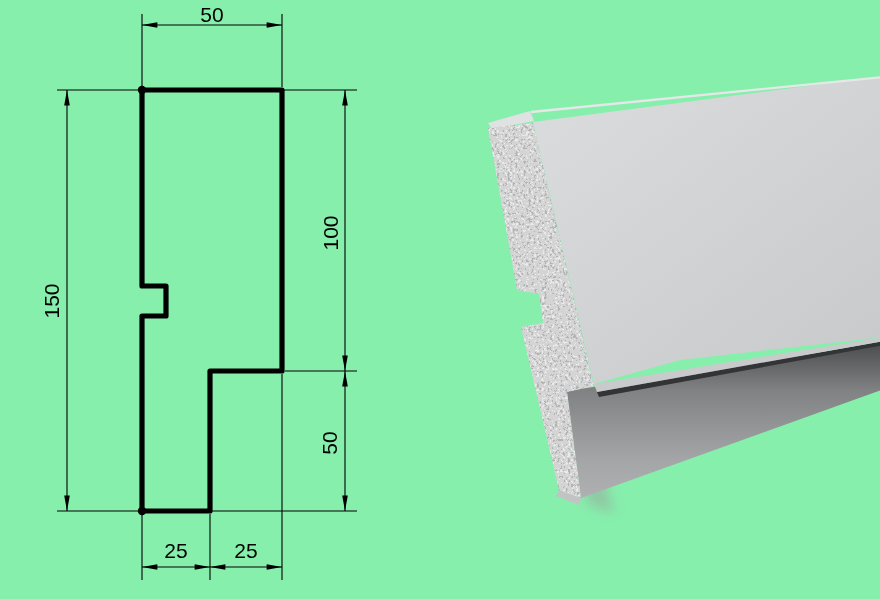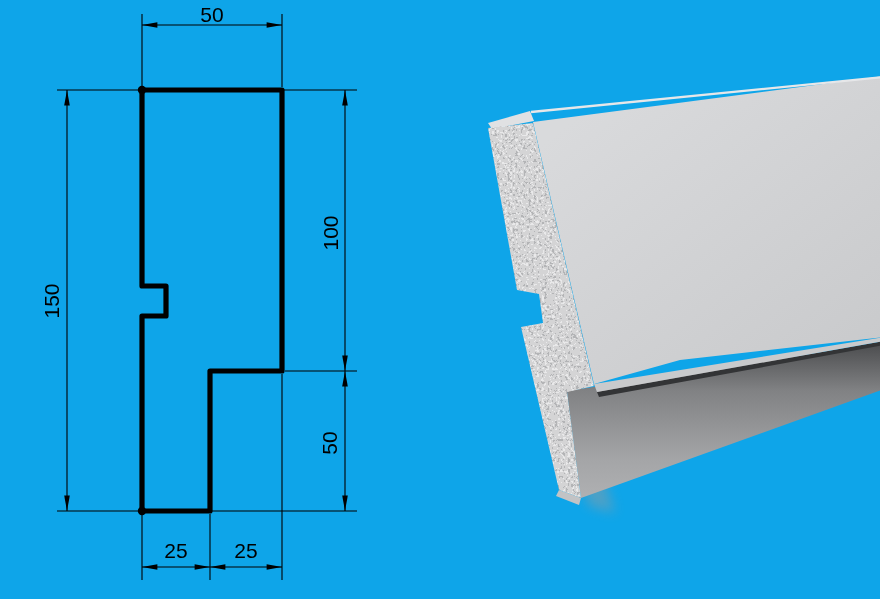--- a/index.html
+++ b/index.html
@@ -1,16 +1,16 @@
 <!DOCTYPE html>
 <html><head>
 <meta charset="utf-8">
 <style>
   html,body{margin:0;padding:0;background:#ffffff;}
-  .stage{position:relative;width:880px;height:599px;background:#0ea5e9;overflow:hidden;
+  .stage{position:relative;width:880px;height:599px;background:#86efac;overflow:hidden;
          font-family:"Liberation Sans", sans-serif;}
   svg{display:block;}
   .dim-text{font-family:"Liberation Sans", sans-serif;font-size:21px;fill:#000;}
   .thin{stroke:#000;stroke-width:1.1;fill:none;}
   .thick{stroke:#000;stroke-width:5.2;fill:none;stroke-linejoin:round;stroke-linecap:round;}
   .dimline{stroke:#000;stroke-width:1.1;fill:none;}
 </style>
 </head>
 <body>
 

